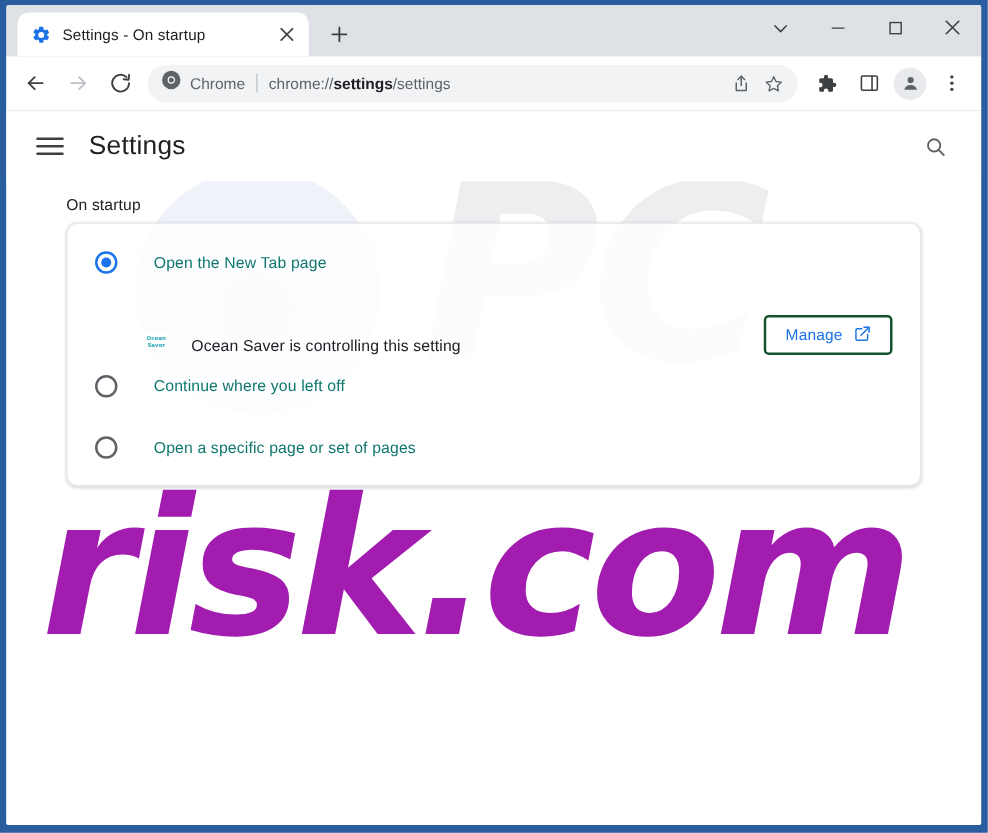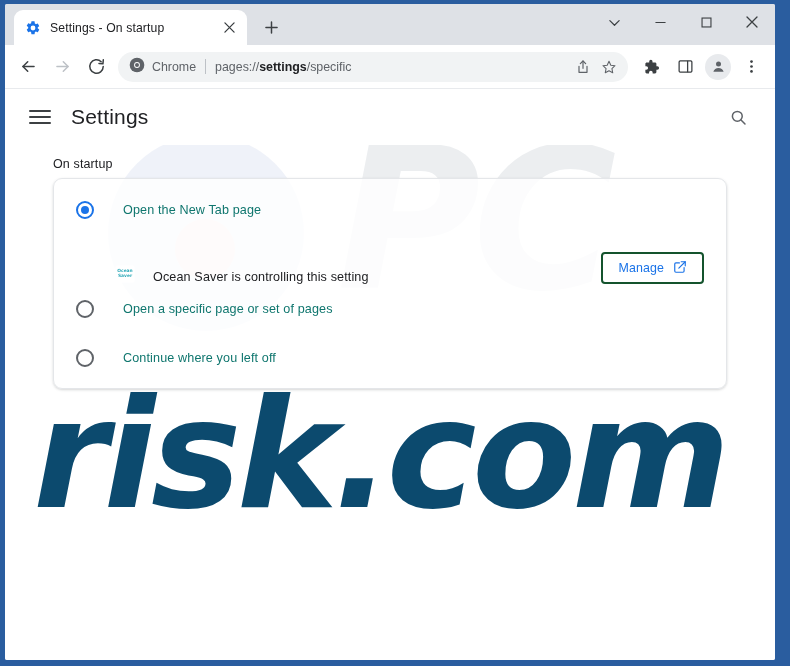--- a/index.html
+++ b/index.html
@@ -10,21 +10,21 @@
     overflow: hidden;
     font-family: "Liberation Sans", sans-serif;
     background: #1f4e8c;
   }
 
   
   .window {
     position: absolute;
     inset: 0;
     background: #2a5d9f;
-    padding: 4px 15px 6px 5px;
+    padding: 4px 5px 6px 5px;
   }
   .window-inner {
     position: relative;
     width: 100%;
     height: 100%;
     background: #dee1e6;
     border-radius: 2px;
     overflow: hidden;
     display: flex;
     flex-direction: column;
@@ -195,21 +195,21 @@
     line-height: 1;
     font-family: "DejaVu Sans", sans-serif;
     white-space: nowrap;
   }
   .wm-risk {
     position: absolute;
     left: 28px; top: 290px;
     font-size: 152px;
     font-weight: 700;
     font-style: italic;
-    color: #0c4a6e;
+    color: #a21caf;
     letter-spacing: -.03em;
     line-height: 1;
     font-family: "DejaVu Sans", sans-serif;
     white-space: nowrap;
   }
 
   
   .settings-header {
     position: relative;
     height: 56px;
@@ -414,21 +414,21 @@
           <span>
             <svg width="16" height="16" viewBox="0 0 24 24">
               <circle cx="12" cy="12" r="11" fill="#5f6368"></circle>
               <circle cx="12" cy="12" r="4.4" fill="#ffffff"></circle>
               <circle cx="12" cy="12" r="3" fill="#5f6368"></circle>
             </svg>
           </span>
           <span class="chrome-chip-label">Chrome</span>
         </span>
         <span class="omni-sep"></span>
-        <span class="omni-url"><span>pages://</span><b>settings</b><span>/specific</span></span>
+        <span class="omni-url"><span>chrome://</span><b>settings</b><span>/settings</span></span>
         <span class="omni-right">
           <span class="omni-ibtn">
             <svg width="16" height="16" viewBox="0 0 24 24" fill="none" stroke="#5f6368" stroke-width="1.8" stroke-linecap="round" stroke-linejoin="round">
               <path d="M6 11 V20 H18 V11"></path>
               <path d="M12 3 V14"></path>
               <path d="M8 7 L12 3 L16 7"></path>
             </svg>
           </span>
           <span class="omni-ibtn">
             <svg width="16" height="16" viewBox="0 0 24 24" fill="none" stroke="#5f6368" stroke-width="1.6" stroke-linejoin="round">
@@ -517,26 +517,26 @@
                     <path d="M14 3h7v7"></path>
                     <path d="M10 14 L21 3"></path>
                   </svg>
                 </span>
               </span>
             </span>
           </div>
 
           <div class="radio-row">
             <span class="radio"></span>
-            <span class="radio-label">Open a specific page or set of pages</span>
+            <span class="radio-label">Continue where you left off</span>
           </div>
 
           <div class="radio-row">
             <span class="radio"></span>
-            <span class="radio-label">Continue where you left off</span>
+            <span class="radio-label">Open a specific page or set of pages</span>
           </div>
 
         </div>
       </div>
 
     </div>
   </div>
 </div>
 
 </body></html>

